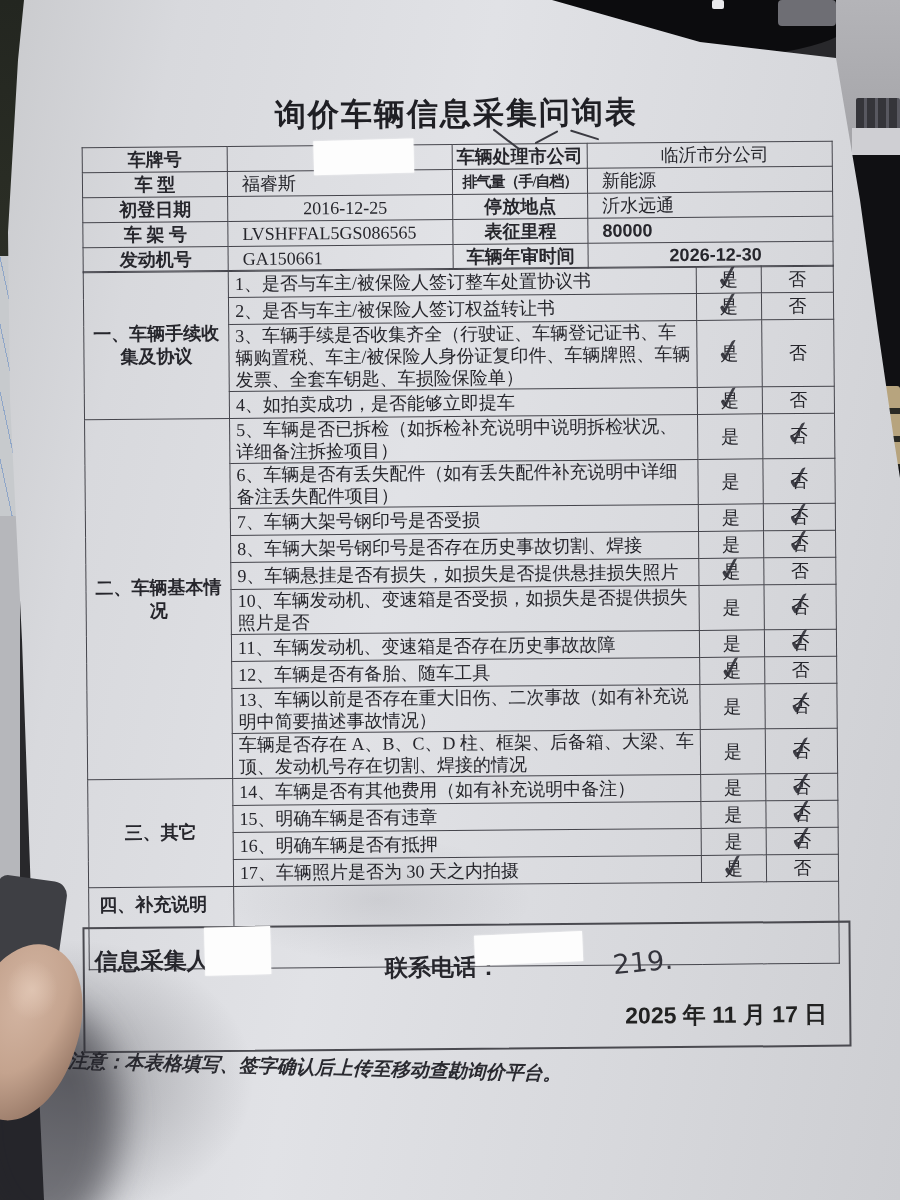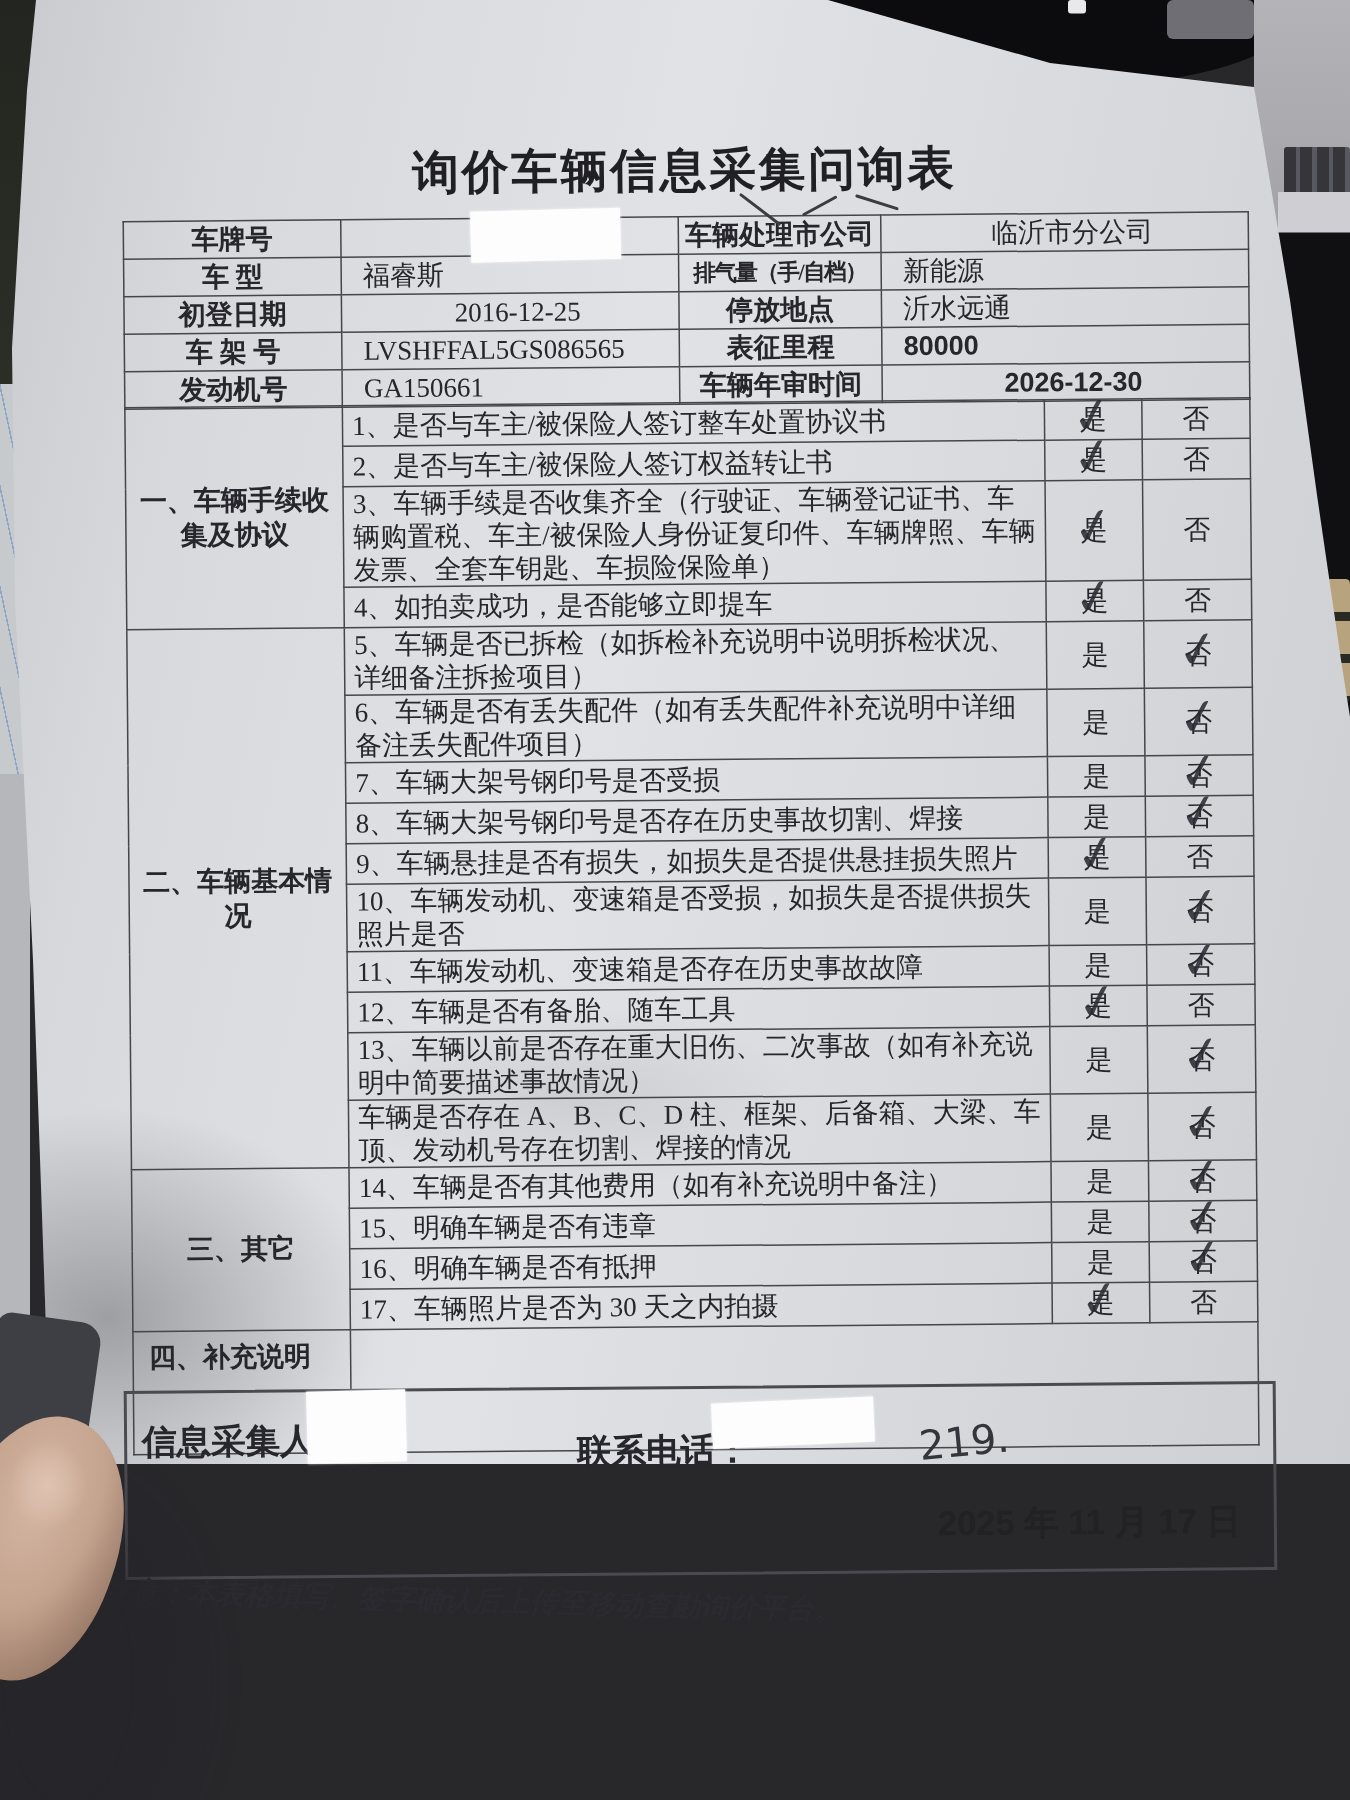--- a/index.html
+++ b/index.html
@@ -17,21 +17,21 @@
   .kb-right{left:856px;top:98px;width:44px;height:32px;background:repeating-linear-gradient(90deg,#35353a 0 8px,#585860 8px 11px);border-radius:2px;}
   .shelf-right{left:852px;top:128px;width:48px;height:30px;background:#cfcfd3;}
   .dark-right{left:846px;top:155px;width:54px;height:330px;background:#101013;}
   .keys-right{left:862px;top:386px;width:38px;height:82px;background:repeating-linear-gradient(180deg,#b7a47e 0 22px,#2a2a24 22px 28px);border-radius:3px;}
   .dark-left{left:0;top:0;width:27px;height:268px;background:linear-gradient(180deg,#232620,#2c2f26);}
   .lined-left{left:0;top:256px;width:25px;height:268px;background:#c7cacd repeating-linear-gradient(78deg,transparent 0 13px,#8fa6c8 13px 14px);}
   .stack-left{left:0;top:516px;width:20px;height:460px;background:#b6b7bb;}
 
   
   .paper{
-    position:absolute;left:0;top:0;width:900px;height:976px;
+    position:absolute;left:0;top:0;width:900px;height:1200px;
     clip-path:polygon(24px 0,552px 0,700px 42px,836px 58px,860px 200px,878px 330px,894px 440px,900px 478px,900px 1200px,44px 1200px,34px 980px,22px 640px,10px 400px,8px 232px,18px 60px);
     background:
       radial-gradient(ellipse 260px 200px at 8% 90%, rgba(20,20,26,.30), transparent 70%),
       radial-gradient(ellipse 220px 90px at 42% 75%, rgba(40,40,48,.10), transparent 70%),
       linear-gradient(101deg,#c9cacd 0%,#d8d9dd 16%,#e1e2e6 44%,#d7d8dc 74%,#cdced2 100%);
   }
   
   .form{position:absolute;left:85px;top:93px;width:750px;transform:rotate(-0.5deg);color:#26262c;}
   .title{font-size:31px;font-weight:700;text-align:center;letter-spacing:2px;margin:0 0 9px 0;color:#1f1f24;}
   table{border-collapse:collapse;table-layout:fixed;width:750px;}

